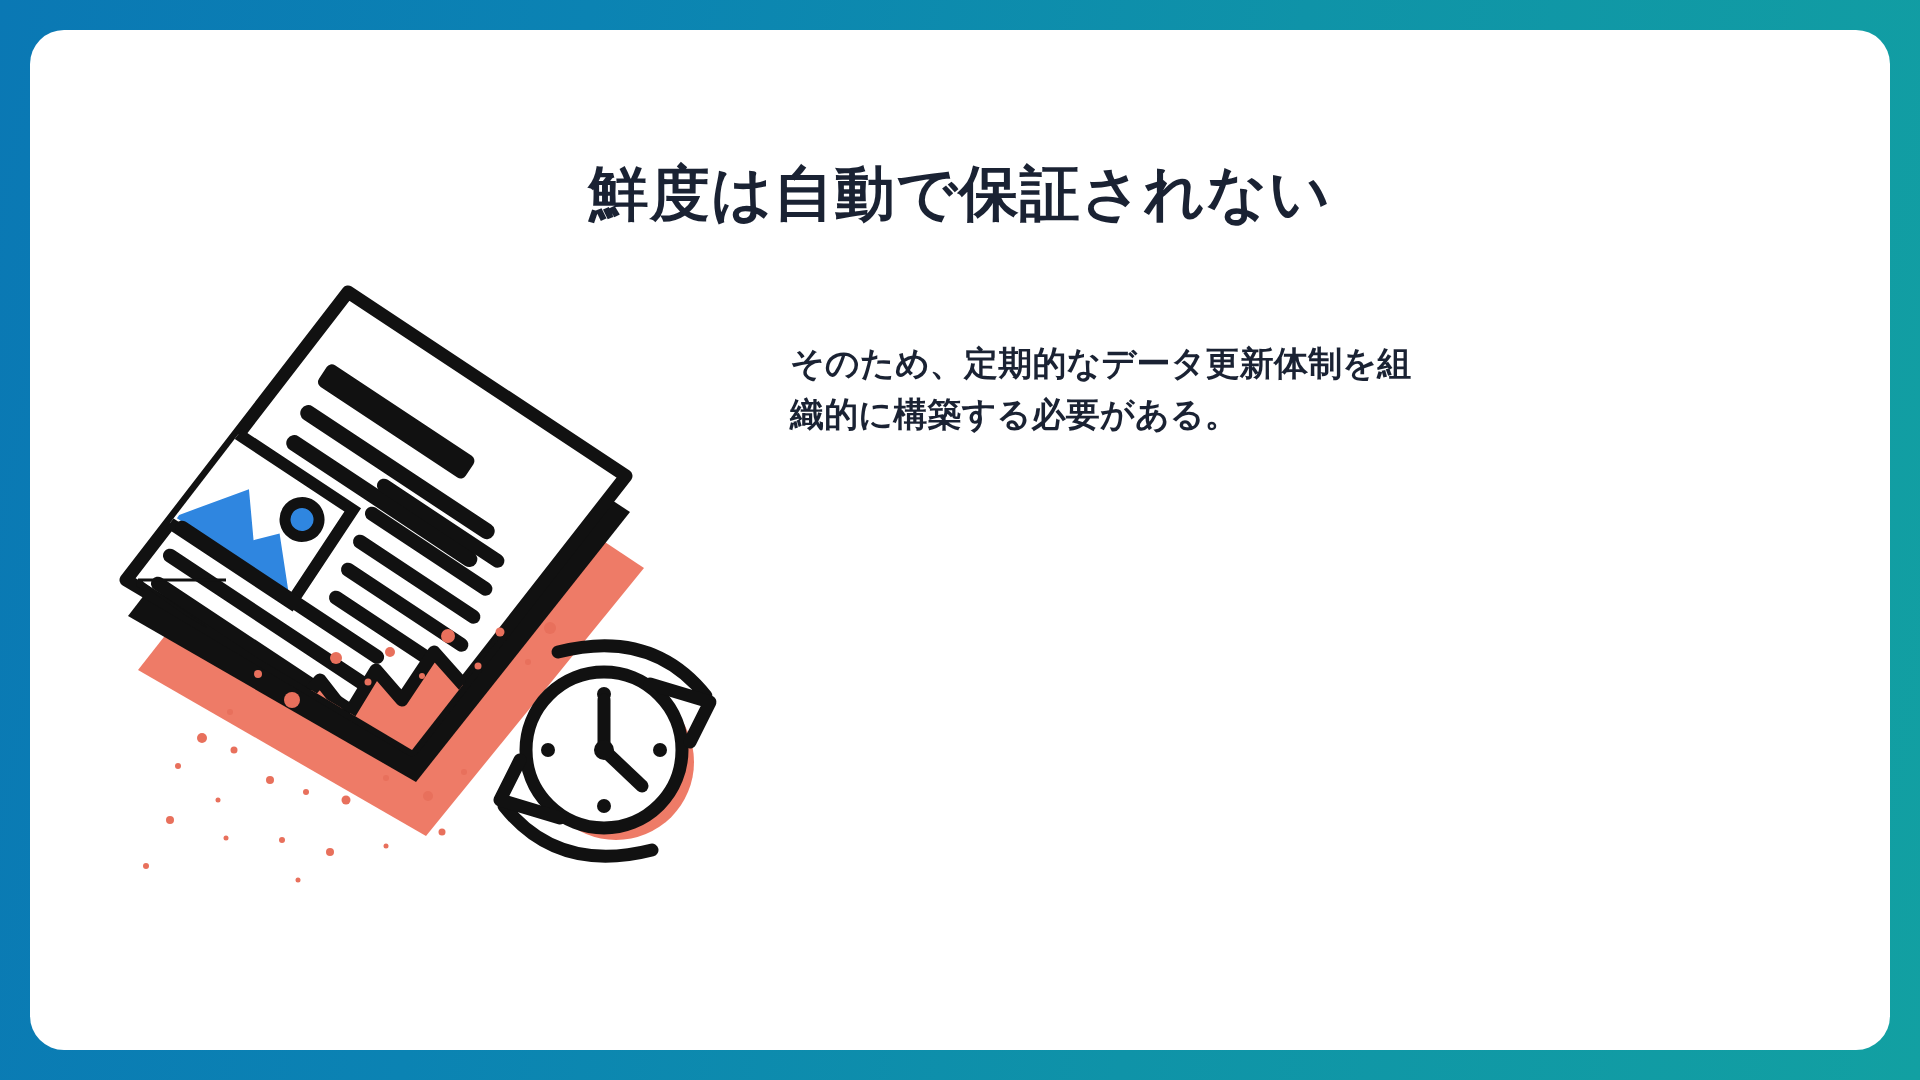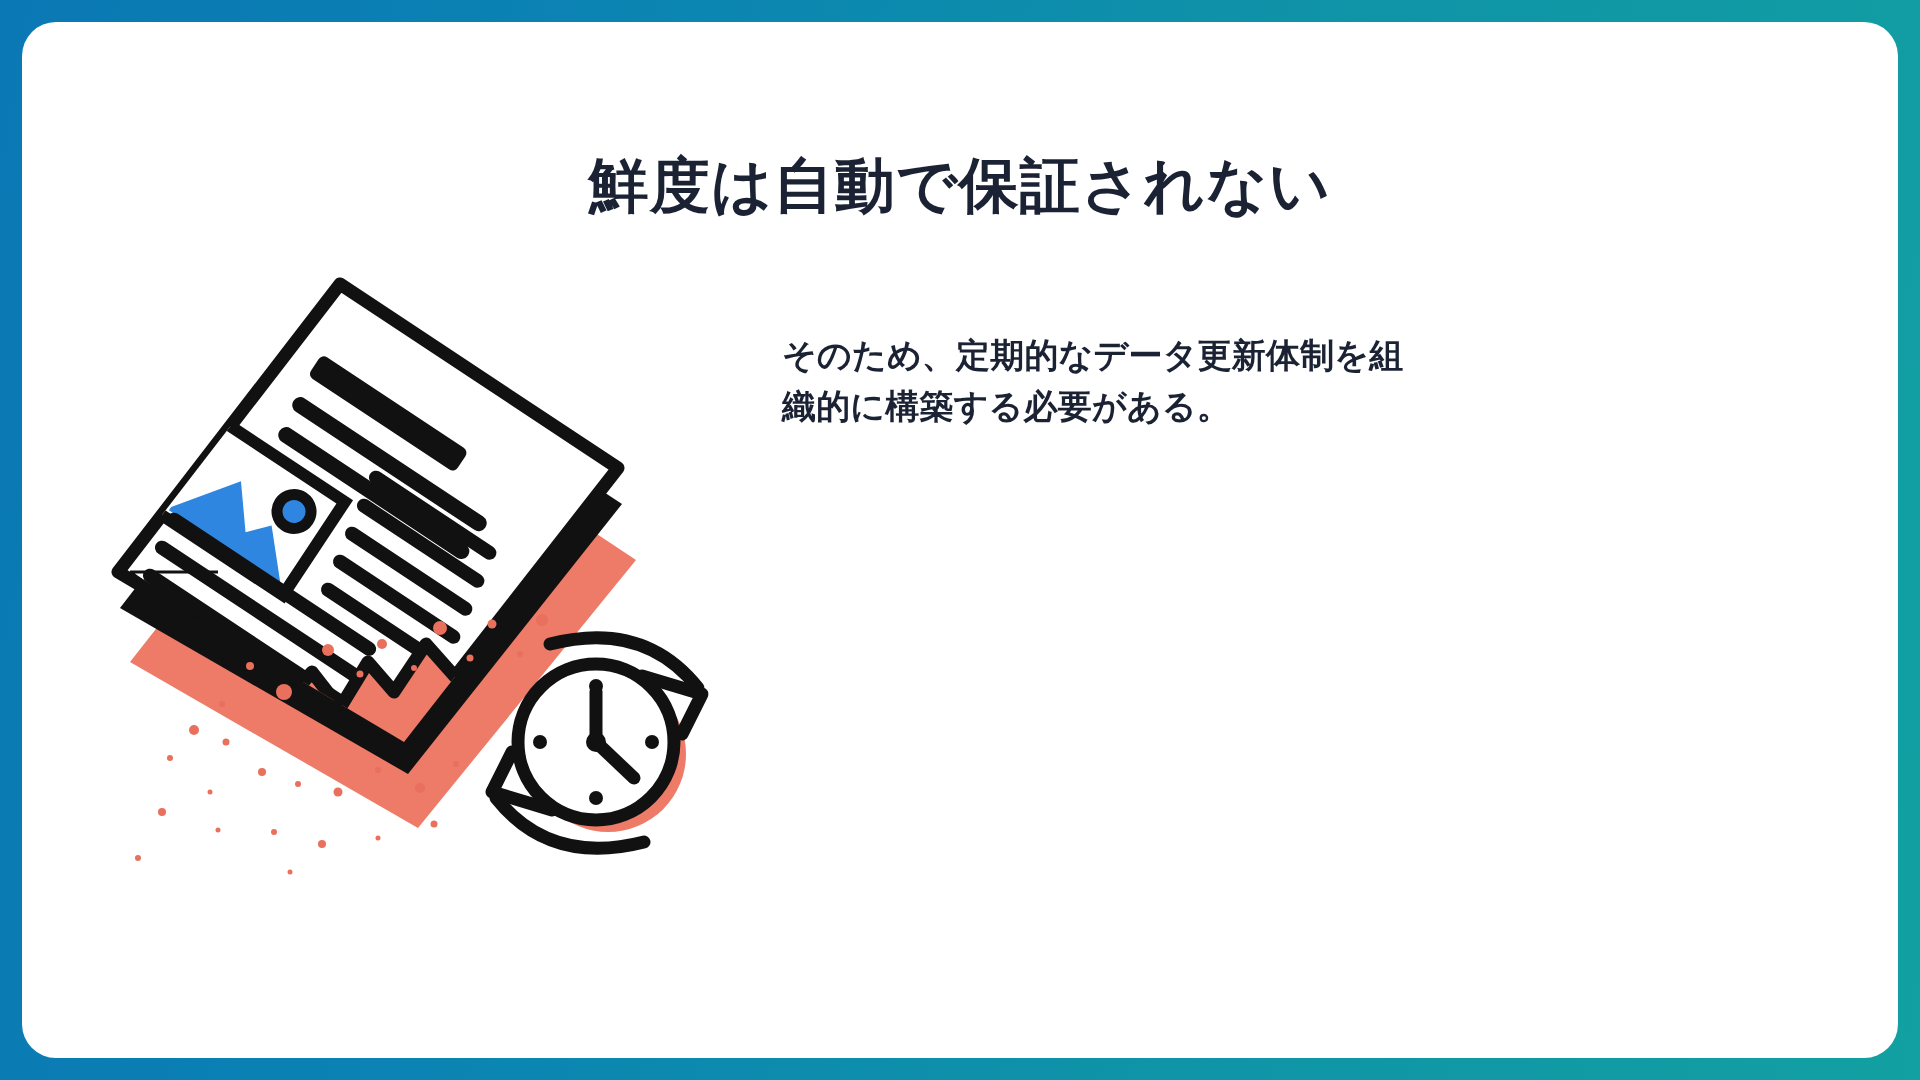--- a/index.html
+++ b/index.html
@@ -12,21 +12,21 @@
     overflow: hidden;
     font-family: "Liberation Sans", "DejaVu Sans", sans-serif;
   }
 
   .slide-root {
     position: relative;
     width: 1920px;
     height: 1080px;
     box-sizing: border-box;
     background: linear-gradient(100deg, #0a78b4 0%, #0b83b3 28%, #0f93a8 62%, #12a0a2 100%);
-    padding: 22px;
+    padding: 30px;
   }
 
   .slide-card {
     position: relative;
     width: 100%;
     height: 100%;
     background: #ffffff;
     border-radius: 34px;
     box-sizing: border-box;
     overflow: hidden;

